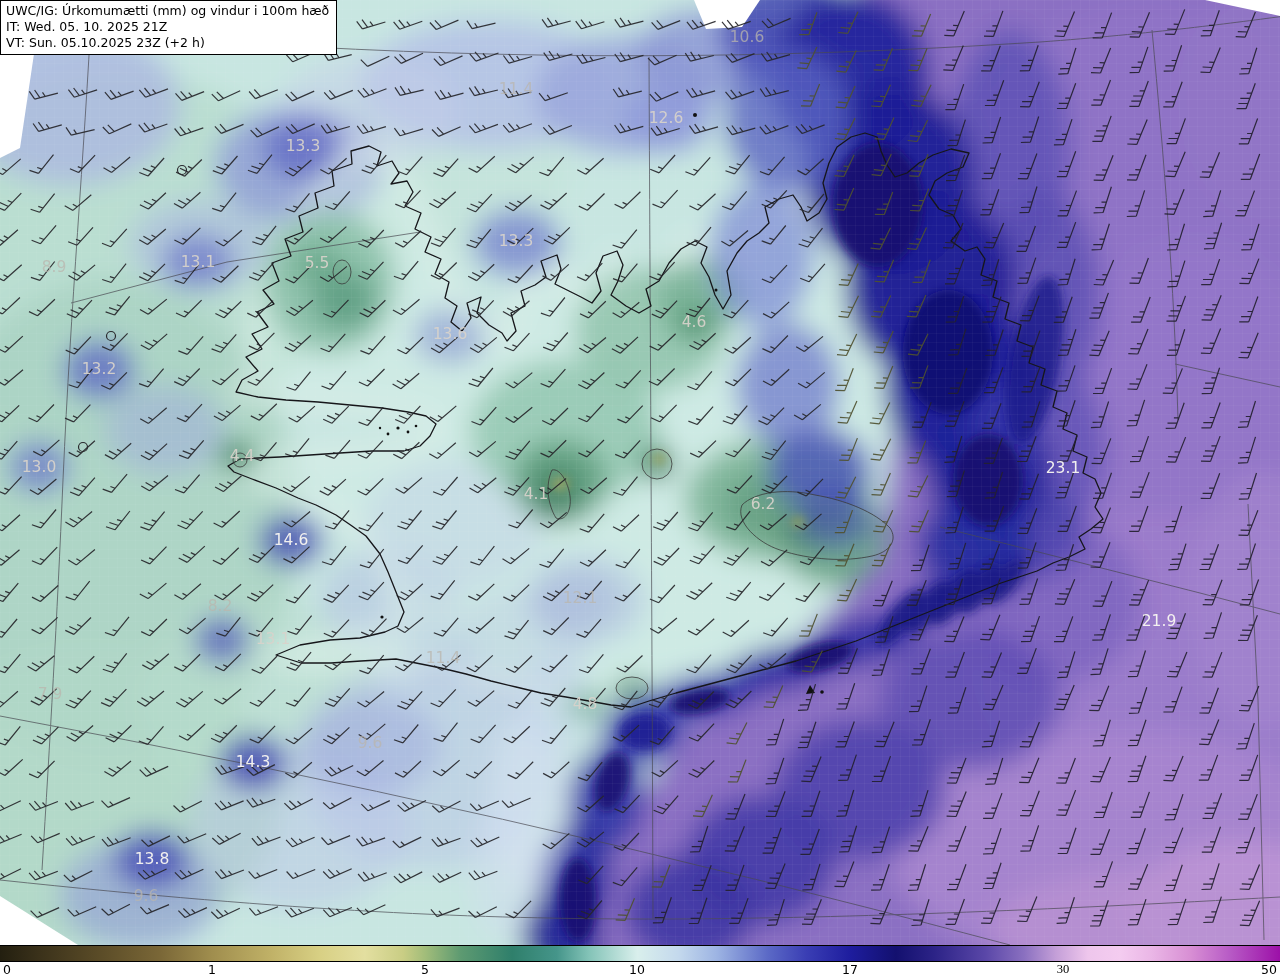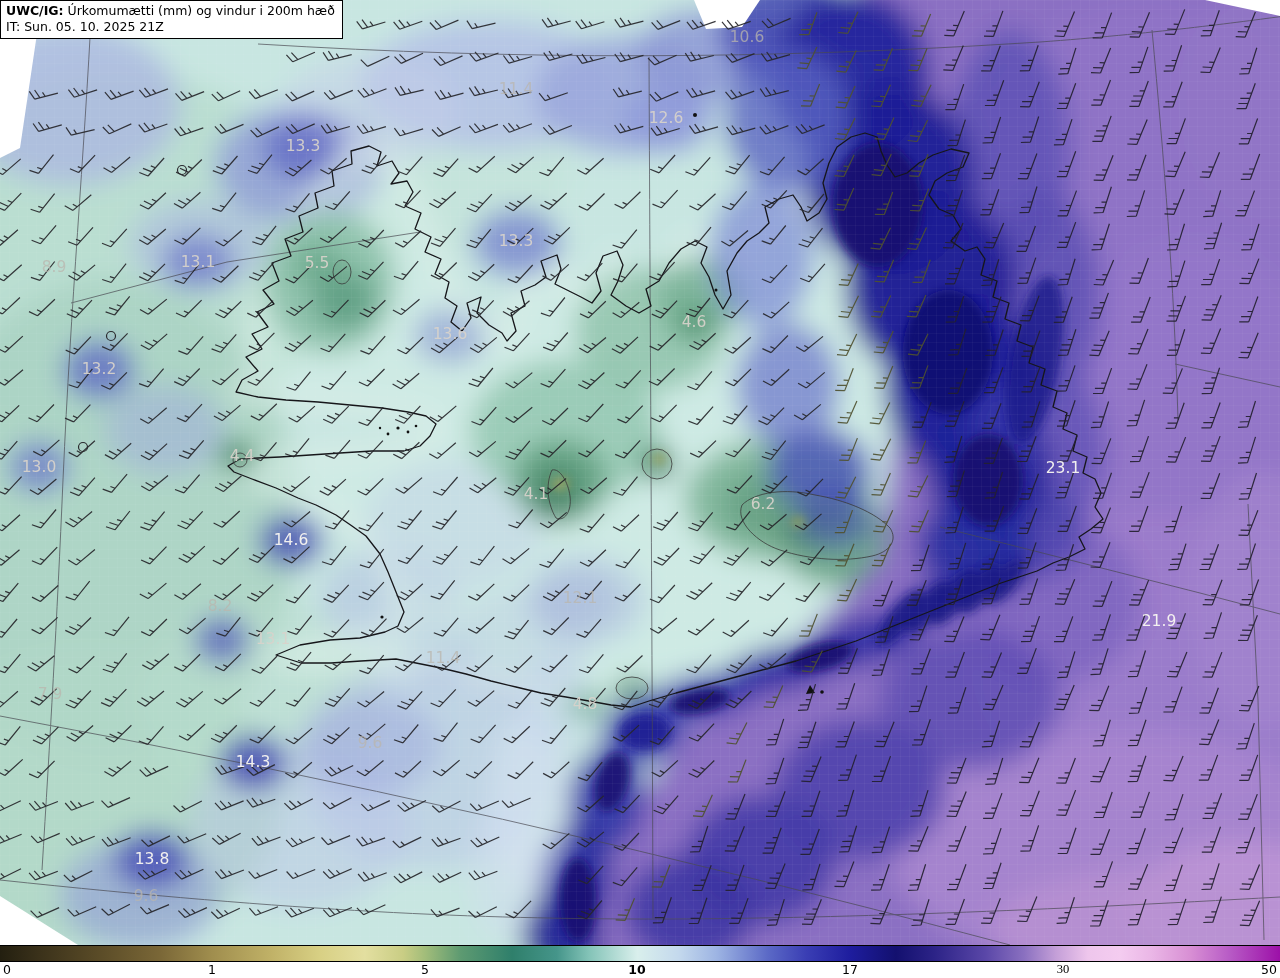--- a/index.html
+++ b/index.html
@@ -1,21 +1,21 @@
 <!DOCTYPE html>
 <html><head>
 <meta charset="utf-8">
 <style>
   html,body{margin:0;padding:0;background:#888;}
   .stage{position:relative;width:1280px;height:978px;background:#fff;overflow:hidden;
          font-family:"DejaVu Sans","Liberation Sans",sans-serif;}
   .map-svg{position:absolute;left:0;top:0;}
   .titlebox{position:absolute;left:0;top:0;background:#fff;border:1px solid #000;
             padding:2px 7px 3px 5px;font-size:12.5px;line-height:16px;color:#000;z-index:5;white-space:nowrap;}
-  .titlebox b{font-weight:bold;}
+  .titlebox b{font-weight:normal;}
   .cbar-wrap{position:absolute;left:0;top:945px;width:1280px;height:33px;background:#fff;}
   .cbar{position:absolute;left:0;top:0;width:1280px;height:17px;
         border-top:1px solid #000;border-bottom:1px solid #000;box-sizing:border-box;}
   .cbar-ticks{position:absolute;left:0;top:17px;width:1280px;height:16px;}
   .cbar-tick{position:absolute;top:0;font-size:12.5px;color:#000;transform:translateX(-50%);}
   .cbar-tick.start{transform:none;}
   .cbar-tick.end{transform:translateX(-100%);}
 </style>
 </head>
 <body>
@@ -1075,29 +1075,30 @@
         <text x="50" y="699" text-anchor="middle" font-size="15.5" font-family="&quot;DejaVu Sans&quot;,&quot;Liberation Sans&quot;,sans-serif" fill="rgba(186,181,174,0.75)">7.9</text>
         <text x="585" y="709" text-anchor="middle" font-size="15.5" font-family="&quot;DejaVu Sans&quot;,&quot;Liberation Sans&quot;,sans-serif" fill="rgba(216,211,203,0.92)">4.8</text>
         <text x="370" y="748" text-anchor="middle" font-size="15.5" font-family="&quot;DejaVu Sans&quot;,&quot;Liberation Sans&quot;,sans-serif" fill="rgba(186,181,174,0.75)">9.6</text>
         <text x="253" y="767" text-anchor="middle" font-size="15.5" font-family="&quot;DejaVu Sans&quot;,&quot;Liberation Sans&quot;,sans-serif" fill="rgba(247,245,241,0.97)">14.3</text>
         <text x="152" y="864" text-anchor="middle" font-size="15.5" font-family="&quot;DejaVu Sans&quot;,&quot;Liberation Sans&quot;,sans-serif" fill="rgba(247,245,241,0.97)">13.8</text>
         <text x="146" y="901" text-anchor="middle" font-size="15.5" font-family="&quot;DejaVu Sans&quot;,&quot;Liberation Sans&quot;,sans-serif" fill="rgba(186,181,174,0.75)">9.6</text>
       </g>
   </svg>
 
   <div class="titlebox">
-    <div><b>UWC/IG:</b><span> Úrkomumætti (mm) og vindur i 200m hæð</span></div>
-    <div><span>IT: Sun. 05. 10. 2025 21Z</span></div>
+    <div><b>UWC/IG:</b><span> Úrkomumætti (mm) og vindur i 100m hæð</span></div>
+    <div><span>IT: Wed. 05. 10. 2025 21Z</span></div>
+    <div><b>VT: Sun. 05.10.2025 23Z</b><span> (+2 h)</span></div>
   </div>
 
   <div class="cbar-wrap">
     <div class="cbar" id="cbar" style="background: linear-gradient(to right, rgb(35, 31, 16) 0%, rgb(58, 49, 26) 3%, rgb(92, 77, 40) 8%, rgb(122, 103, 55) 12.5%, rgb(160, 142, 78) 16.6%, rgb(191, 176, 102) 21%, rgb(216, 208, 132) 25%, rgb(227, 223, 160) 28.5%, rgb(201, 205, 132) 31.5%, rgb(162, 189, 122) 33.2%, rgb(93, 154, 113) 36%, rgb(47, 127, 107) 40%, rgb(69, 149, 138) 43.5%, rgb(131, 195, 183) 46%, rgb(217, 239, 236) 49.8%, rgb(196, 217, 237) 53%, rgb(157, 180, 227) 56%, rgb(91, 105, 198) 60%, rgb(58, 62, 180) 63%, rgb(30, 29, 158) 66.4%, rgb(19, 16, 111) 70%, rgb(44, 35, 135) 73%, rgb(90, 71, 168) 77%, rgb(138, 112, 192) 80%, rgb(196, 159, 216) 82.5%, rgb(238, 198, 236) 85%, rgb(244, 204, 240) 87.5%, rgb(234, 182, 230) 90%, rgb(216, 143, 212) 93%, rgb(184, 92, 198) 96%, rgb(156, 16, 168) 100%);"></div>
     <div class="cbar-ticks" id="cbarTicks">
         <span class="cbar-tick start" style="left: 3px;">0</span>
         <span class="cbar-tick" style="left: 212px;">1</span>
         <span class="cbar-tick" style="left: 425px;">5</span>
-        <span class="cbar-tick" style="left: 637px; font-weight: bold;">10</span>
+        <span class="cbar-tick" style="left: 637px;">10</span>
         <span class="cbar-tick" style="left: 850px;">17</span>
         <span class="cbar-tick" style="left: 1063px; font-family: Liberation Serif, serif;">30</span>
         <span class="cbar-tick end" style="left: 1277px;">50</span>
       </div>
   </div>
 </div>
 
 </body></html>

